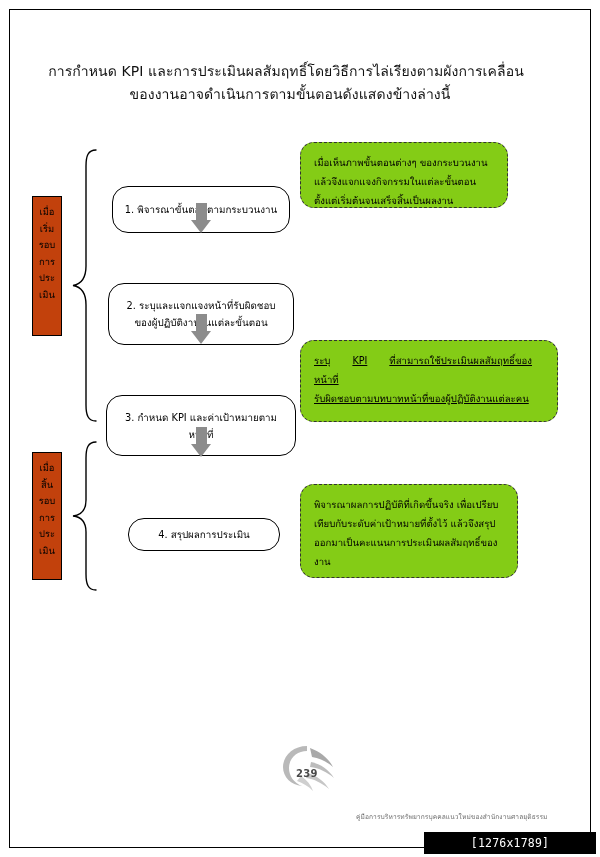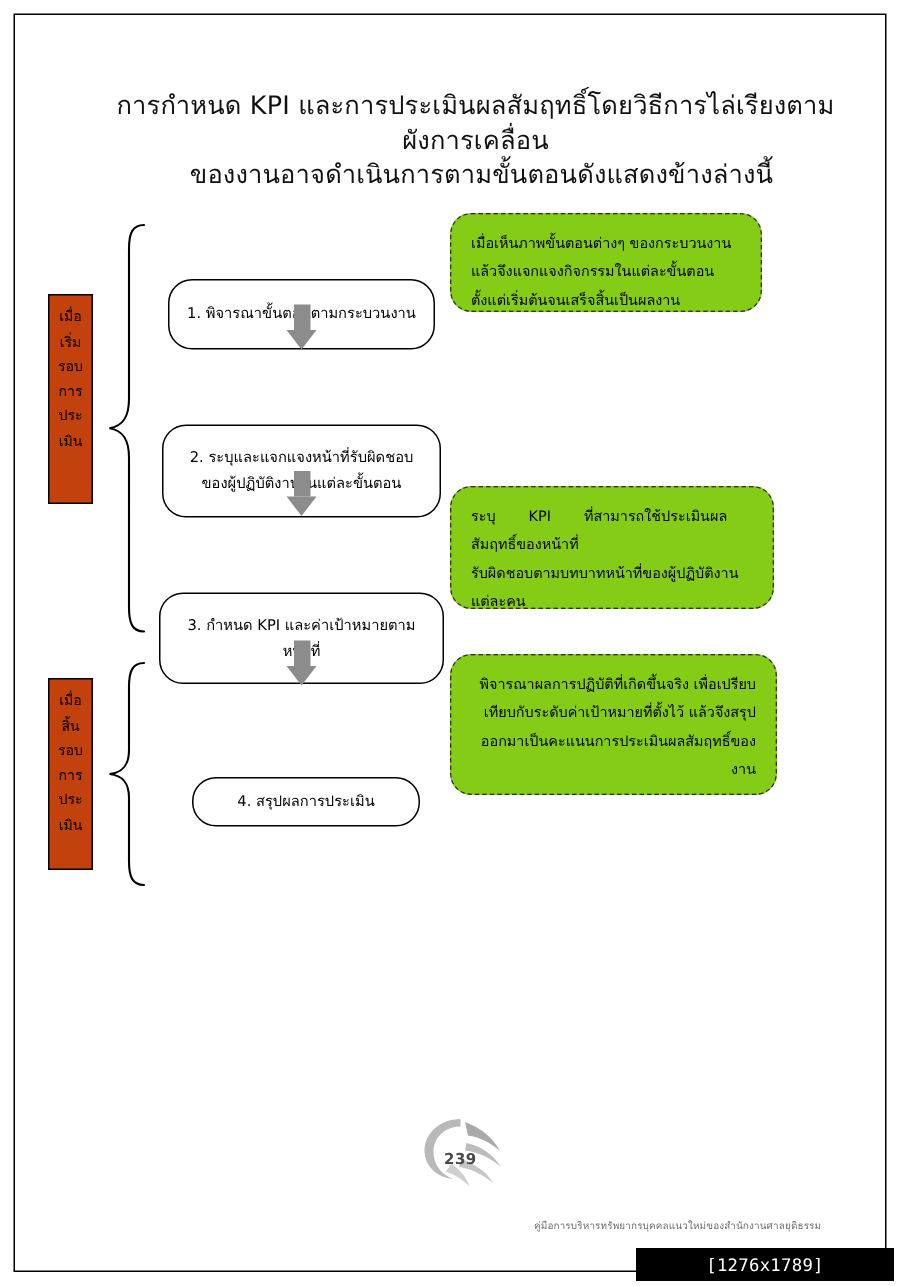--- a/index.html
+++ b/index.html
@@ -25,25 +25,25 @@
     top: 9px;
     width: 582px;
     height: 839px;
     border: 1px solid #000;
     box-sizing: border-box;
   }
 
   
   #heading {
     position: absolute;
-    left: 77px;
+    left: 46px;
     top: 60px;
     width: 480px;
     text-align: center;
-    font-size: 17px;
+    font-size: 14px;
     line-height: 23px;
     color: #111;
     letter-spacing: 0.1px;
   }
   #heading .ln2 { display: block; text-align: center; padding-left: 8px; }
 
   
   .flow-box {
     position: absolute;
     border: 1.4px solid #000;
@@ -95,22 +95,22 @@
     border-radius: 14px;
     background: #84cc16;
     box-sizing: border-box;
     padding: 10px 13px;
     font-size: 9.6px;
     line-height: 19px;
     color: #000;
   }
   #note1 { left: 300px; top: 142px;  width: 208px; height: 66px; }
   #note2 { left: 300px; top: 238px;  width: 208px; height: 100px; }
-  #note3 { left: 300px; top: 324px;  width: 216px; height: 82px; }
-  #note4 { left: 300px; top: 436px;  width: 218px; height: 94px; text-align: right; }
+  #note3 { left: 300px; top: 340px;  width: 258px; height: 82px; text-decoration: underline; }
+  #note4 { left: 300px; top: 484px;  width: 218px; height: 94px; }
   #note3 .kpi-line { display: block; }
   #note3 .sp { display: inline-block; width: 22px; }
 
   
   .brace-label {
     position: absolute;
     border: 1.3px solid #000;
     box-sizing: border-box;
     text-align: center;
     font-size: 9.4px;

